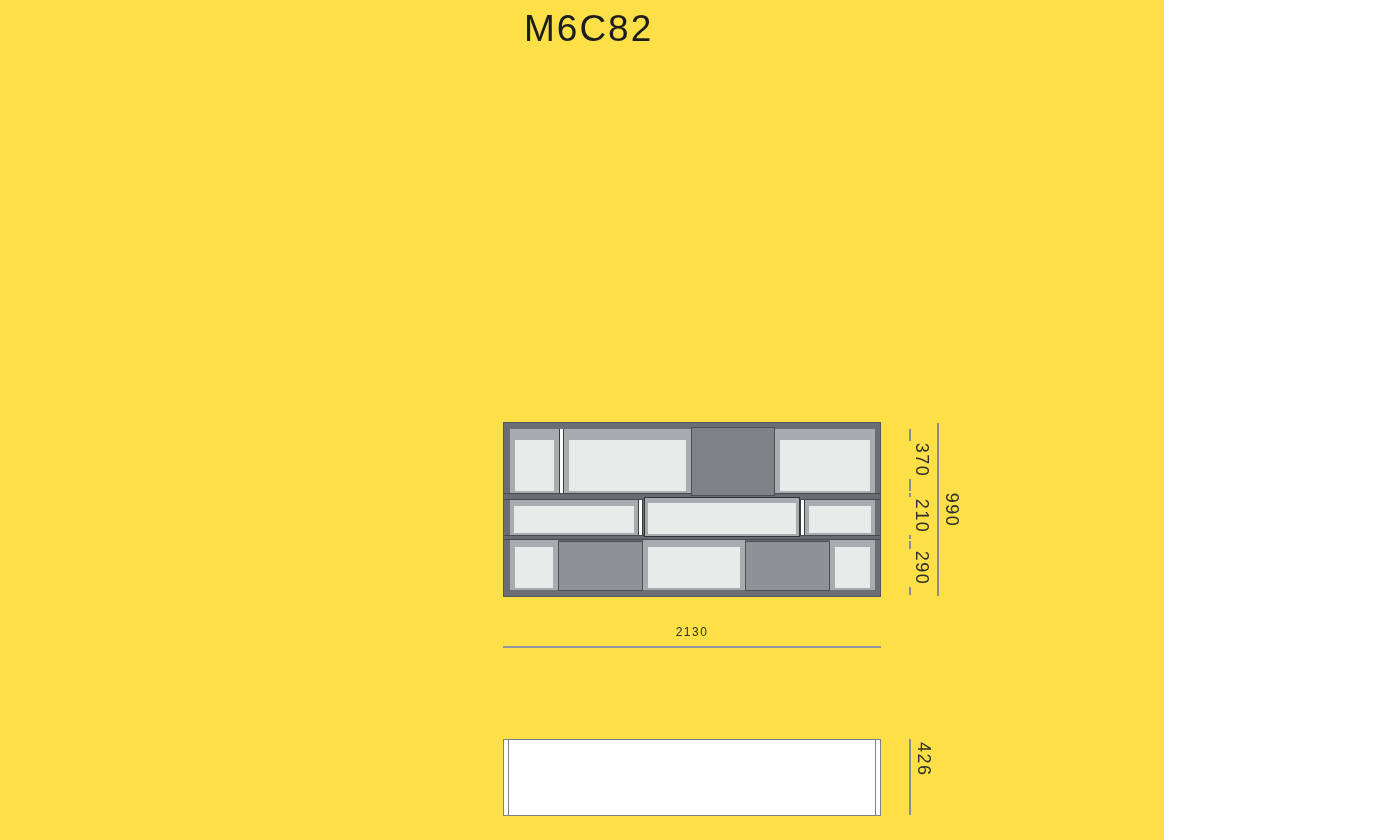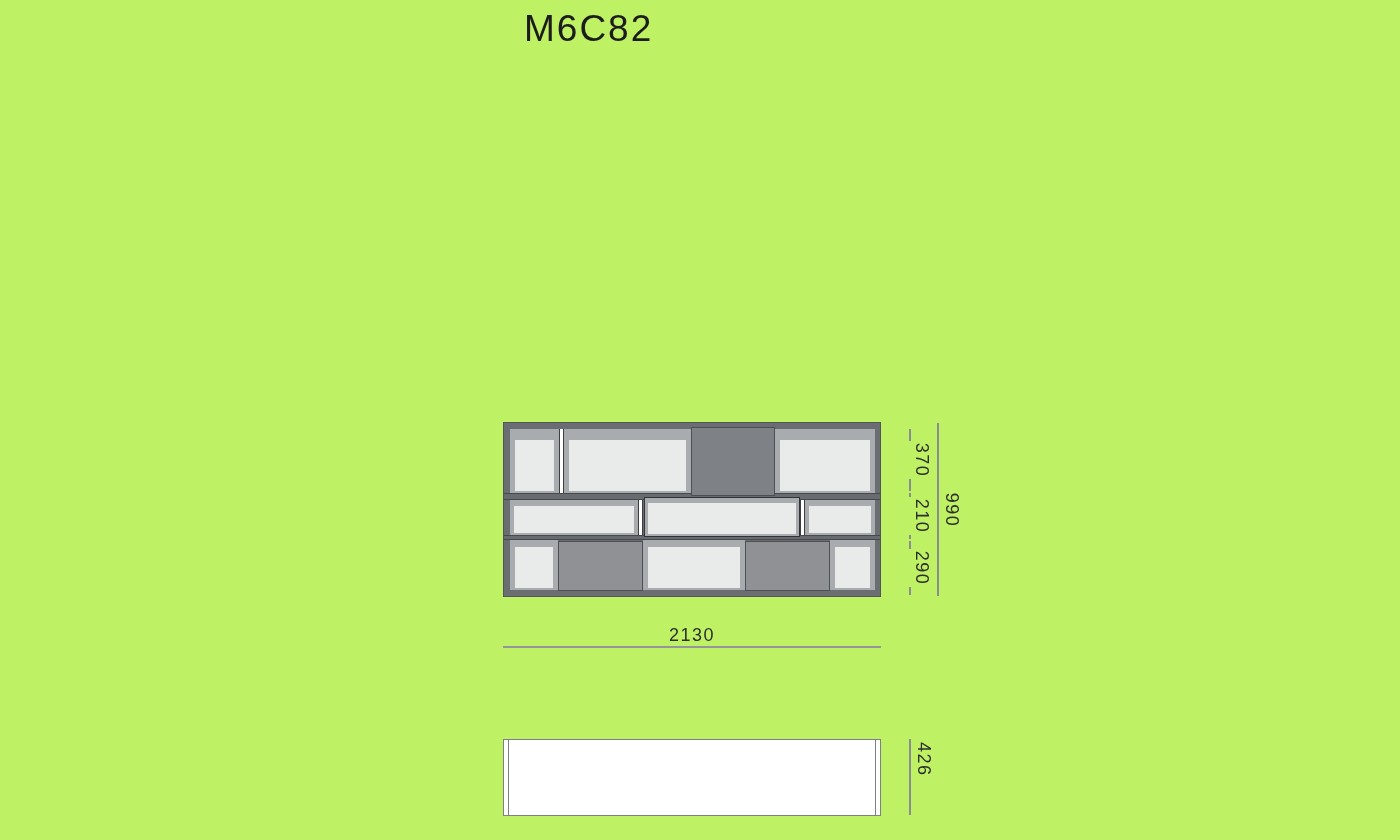--- a/index.html
+++ b/index.html
@@ -1,16 +1,16 @@
 <!DOCTYPE html>
 <html><head>
 <meta charset="utf-8">
 <style>
   html,body{margin:0;padding:0;background:#fff;}
-  .canvas{position:relative;width:1400px;height:840px;background:#bef264;overflow:hidden;
+  .canvas{position:relative;width:1164px;height:840px;background:#fde047;overflow:hidden;
           font-family:"Liberation Sans", sans-serif;}
 
   
   .title{position:absolute;left:524px;top:8px;margin:0;font-size:37px;font-weight:400;
          letter-spacing:2px;color:#1c1c1c;}
 
   
   .front{position:absolute;left:503px;top:422px;width:378px;height:175px;
          background:#6a6d71;border:1px solid #53565a;box-sizing:border-box;}
   .shelf{position:absolute;left:0;right:0;background:#686b6f;
@@ -37,21 +37,21 @@
   .vlbl{position:absolute;left:8px;top:50%;transform:translateY(-50%);
         writing-mode:vertical-rl;font-size:18px;letter-spacing:1.5px;color:#2e2e2e;
         white-space:nowrap;}
   .vtotal{position:absolute;width:28px;}
   .vtotal .lnfull{position:absolute;left:0;top:0;bottom:0;width:1.5px;background:#8b8e91;display:block;}
   .vtotal .vlbl2{position:absolute;left:4px;top:50%;transform:translateY(-50%);
         writing-mode:vertical-rl;font-size:18px;letter-spacing:1.5px;color:#2e2e2e;white-space:nowrap;}
   .vtotal .vlbl2.topalign{top:3px;transform:none;left:5px;}
   .hline{position:absolute;left:503px;top:646px;width:378px;height:1.5px;background:#93969a;}
   .hlbl{position:absolute;left:503px;top:625px;width:378px;text-align:center;
-        font-size:18px;letter-spacing:1.5px;color:#2e2e2e;}
+        font-size:12px;letter-spacing:1.5px;color:#2e2e2e;}
 
   
   .topview{position:absolute;left:503px;top:739px;width:378px;height:77px;
            border:1.3px solid #7d8084;box-sizing:border-box;background:#fff;}
   .sideline{position:absolute;top:0;bottom:0;width:1.3px;background:#7d8084;display:block;}
   .sideline.l{left:4px;} .sideline.r{right:4px;}
 </style>
 </head>
 <body>
 

